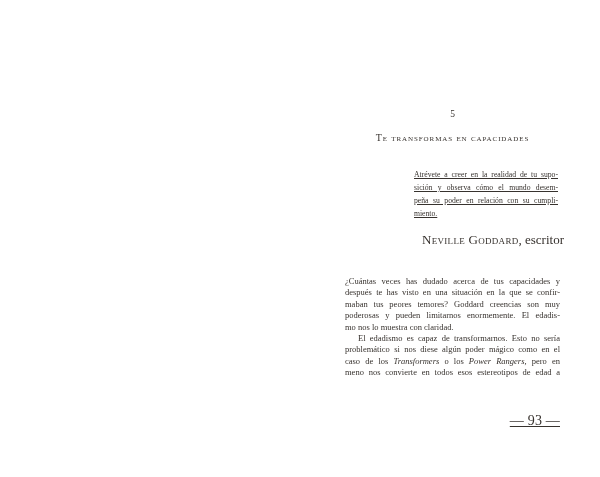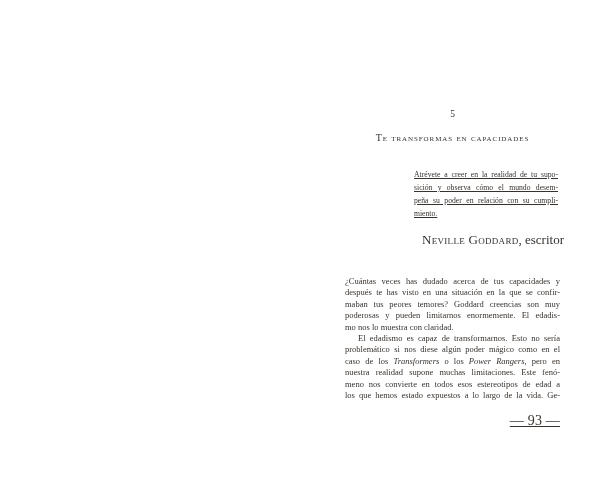--- a/index.html
+++ b/index.html
@@ -133,20 +133,18 @@
       </div>
       <div class="bodytext" id="body-paragraphs">
           <div class="bline">¿Cuántas veces has dudado acerca de tus capacidades y</div>
           <div class="bline">después te has visto en una situación en la que se confir-</div>
           <div class="bline">maban tus peores temores? Goddard creencias son muy</div>
           <div class="bline">poderosas y pueden limitarnos enormemente. El edadis-</div>
           <div class="bline last">mo nos lo muestra con claridad.</div>
           <div class="bline indent">El edadismo es capaz de transformarnos. Esto no sería</div>
           <div class="bline">problemático si nos diese algún poder mágico como en el</div>
           <div class="bline"><span>caso de los </span><span class="i">Transformers</span><span> o los </span><span class="i">Power Rangers</span><span>, pero en</span></div>
-          <div class="bline">nuestra realidad supone muchas limitaciones. Este fenó-</div>
           <div class="bline">meno nos convierte en todos esos estereotipos de edad a</div>
-          <div class="bline">los que hemos estado expuestos a lo largo de la vida. Ge-</div>
         </div>
       <div class="folio">— 93 —</div>
     </div>
   </div>
 </div>
 
 </body></html>

